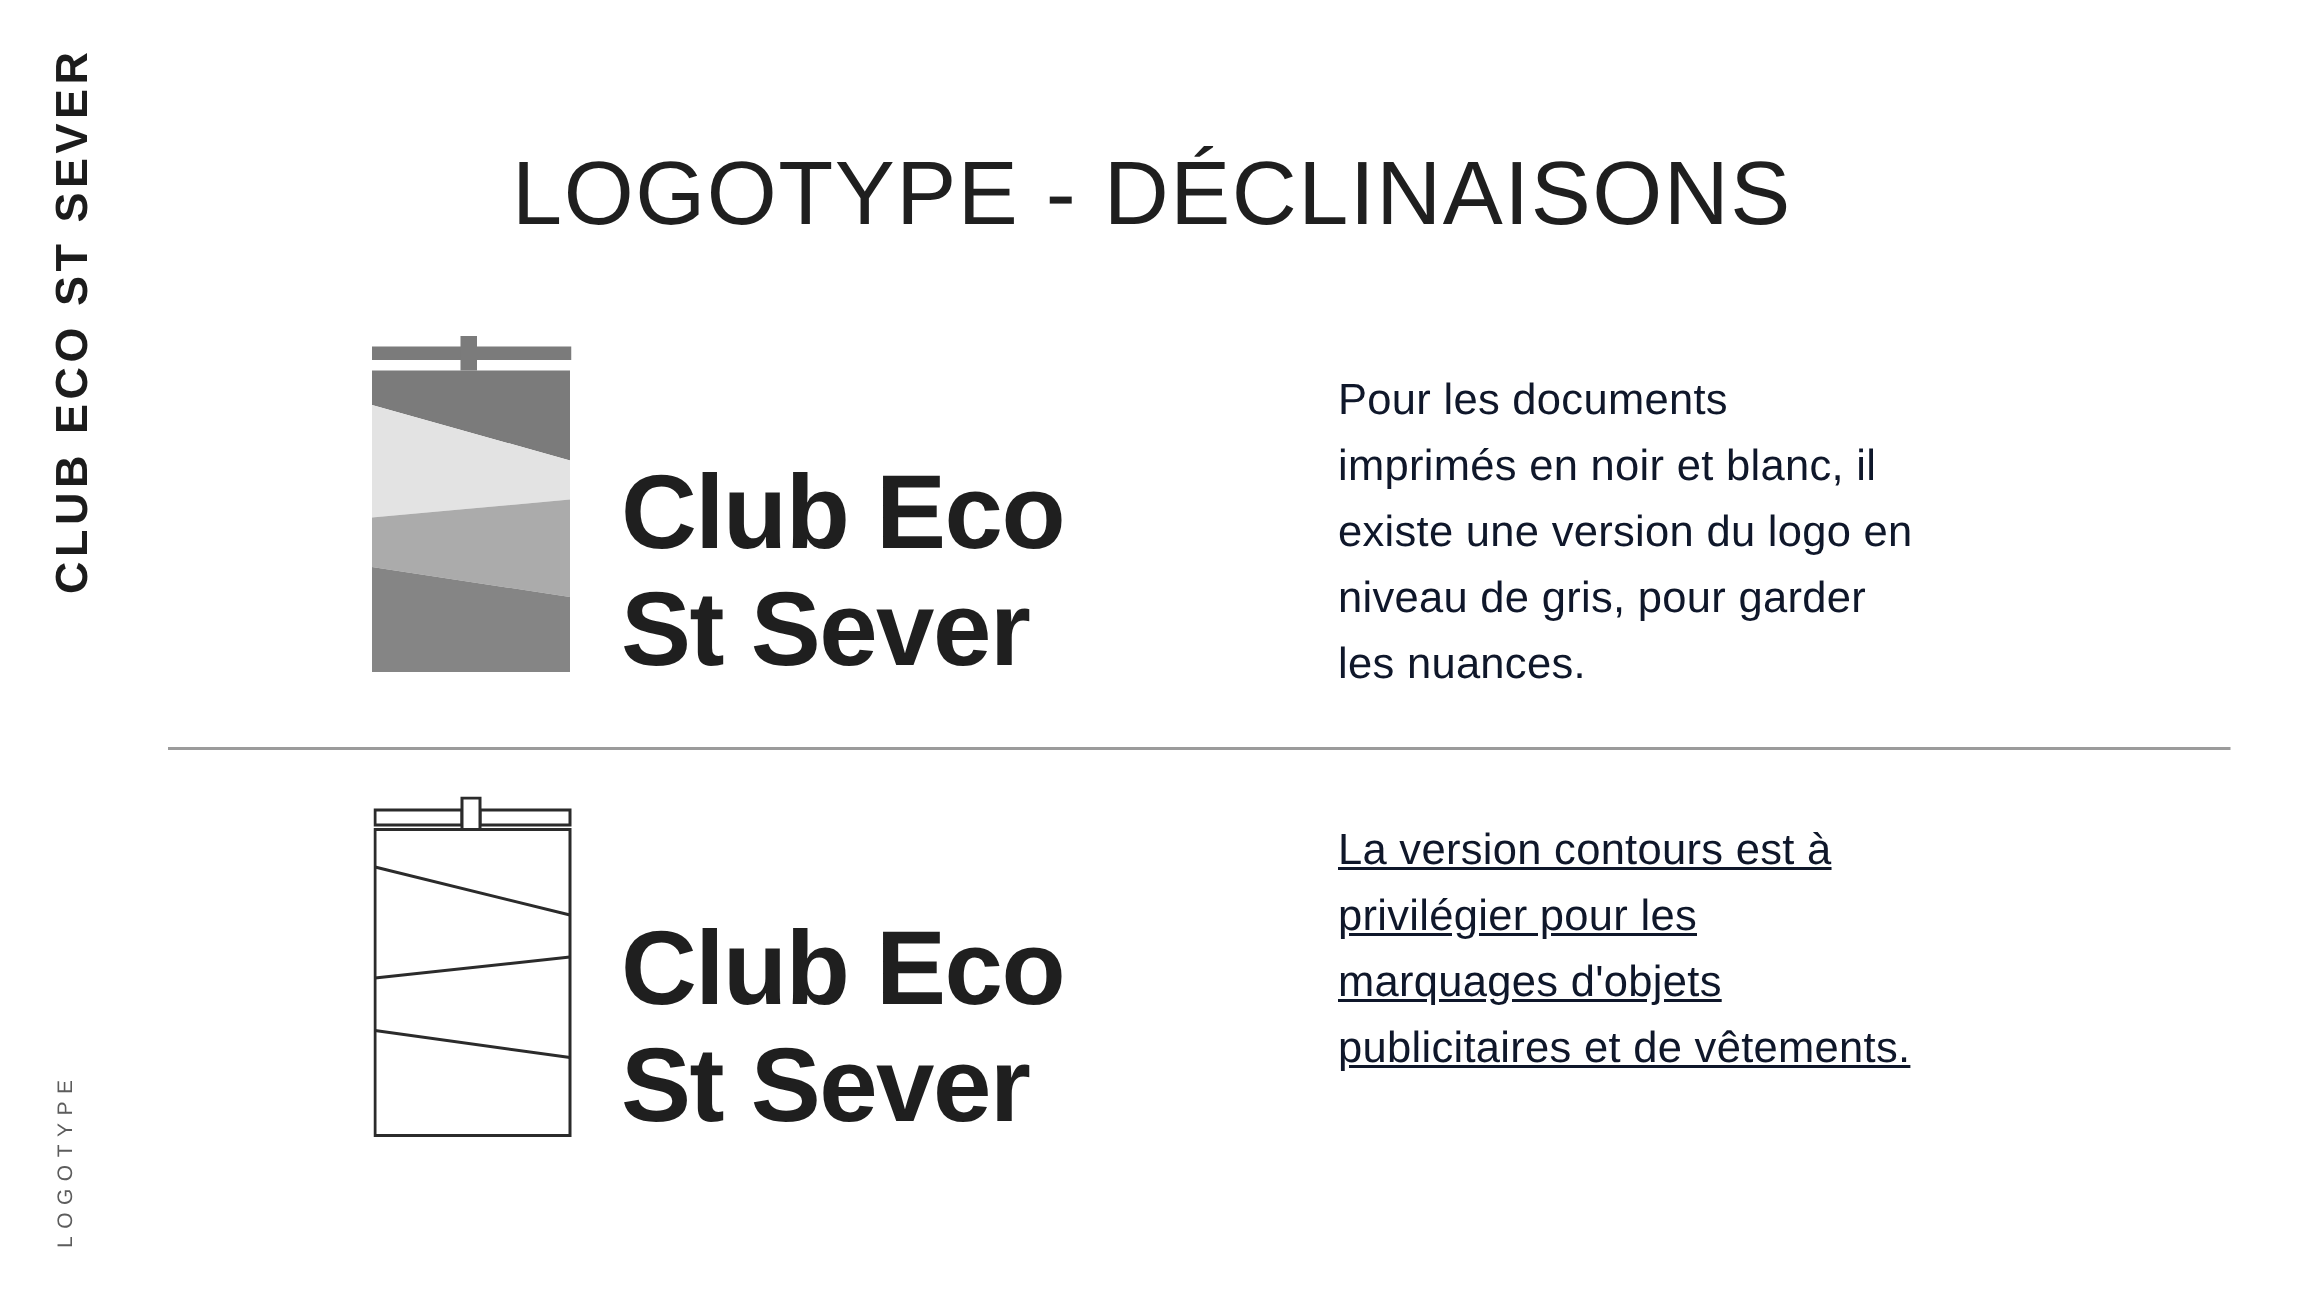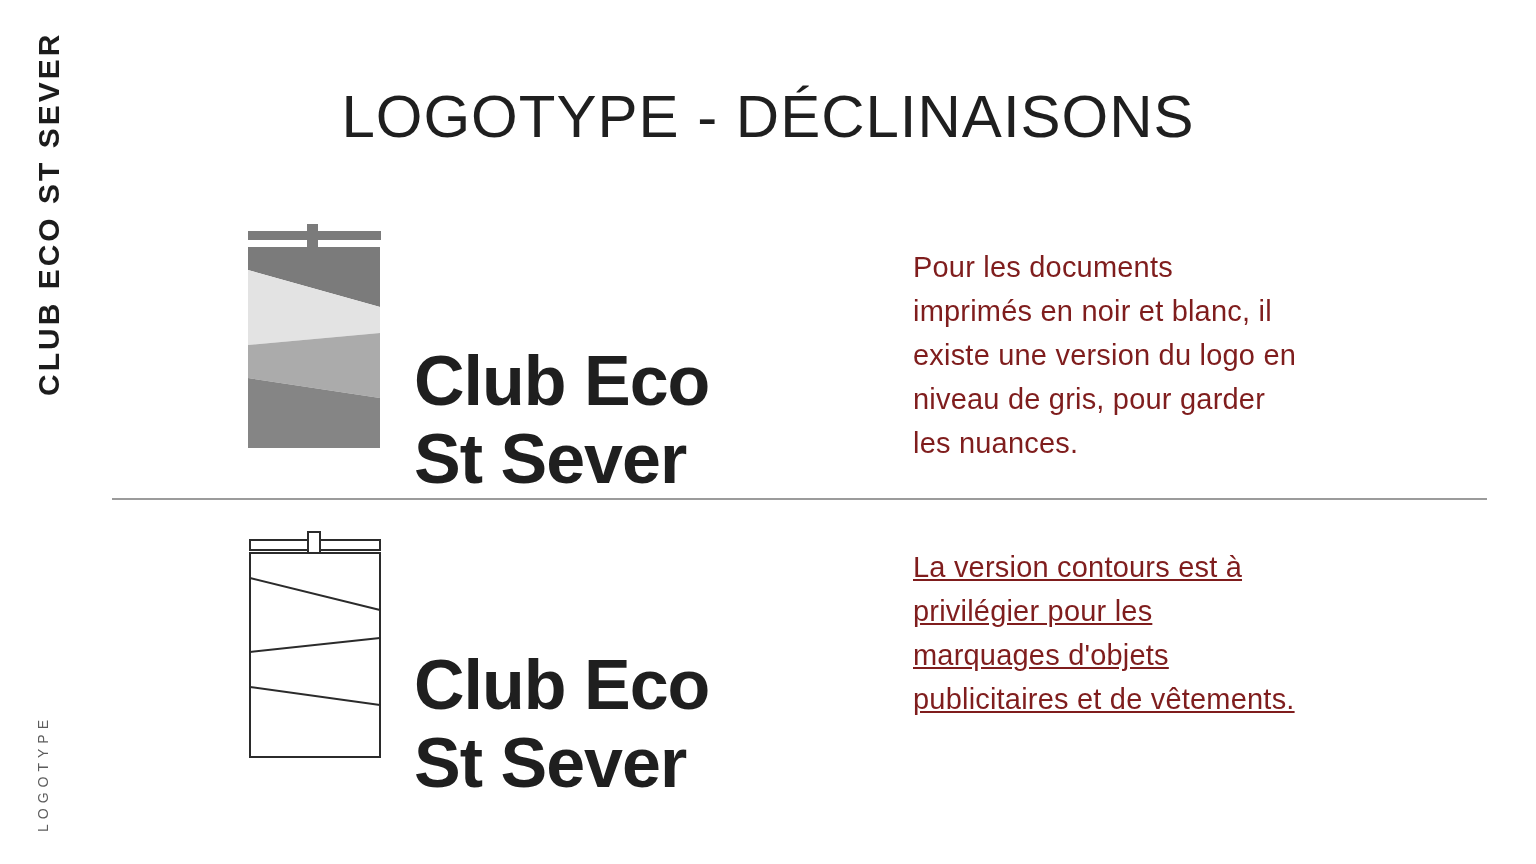--- a/index.html
+++ b/index.html
@@ -16,51 +16,50 @@
     writing-mode: vertical-rl;
     transform: rotate(180deg);
     font-weight: bold;
     font-size: 30px;
     letter-spacing: 3px;
     color: #1c1c1c;
     white-space: nowrap;
   }
   .slide-title {
     position: absolute;
-    left: 0; right: 0; top: 82px;
+    left: 0; right: 0; top: 94px;
     text-align: center;
     font-size: 60px;
     font-weight: 300;
     letter-spacing: 1px;
     color: #1f1f1f;
     white-space: nowrap;
   }
   .logo-svg { position: absolute; display: block; }
   .logo-grayscale-svg { left: 248px; top: 224px; }
   .logo-outline-svg  { left: 249px; top: 531px; }
   .wordmark {
     position: absolute;
     left: 414px;
     font-size: 70px;
     font-weight: bold;
     line-height: 78px;
     letter-spacing: -1px;
     color: #1f1f1f;
     white-space: pre-line;
-    margin-top: 40px;
   }
   .wordmark-1 { top: 302px; }
   .wordmark-2 { top: 606px; }
   .description {
     position: absolute;
-    left: 913px;
+    left: 892px;
     font-size: 29px;
     line-height: 44px;
     letter-spacing: 0.2px;
-    color: #7f1d1d;
+    color: #0f172a;
     white-space: pre-line;
   }
   .description-1 { top: 245px; }
   .description-2 { top: 545px; text-decoration: underline; }
   .divider {
     position: absolute;
     left: 112px; top: 498px;
     width: 1375px; height: 0;
     border-top: 2px solid #9b9b9b;
   }

